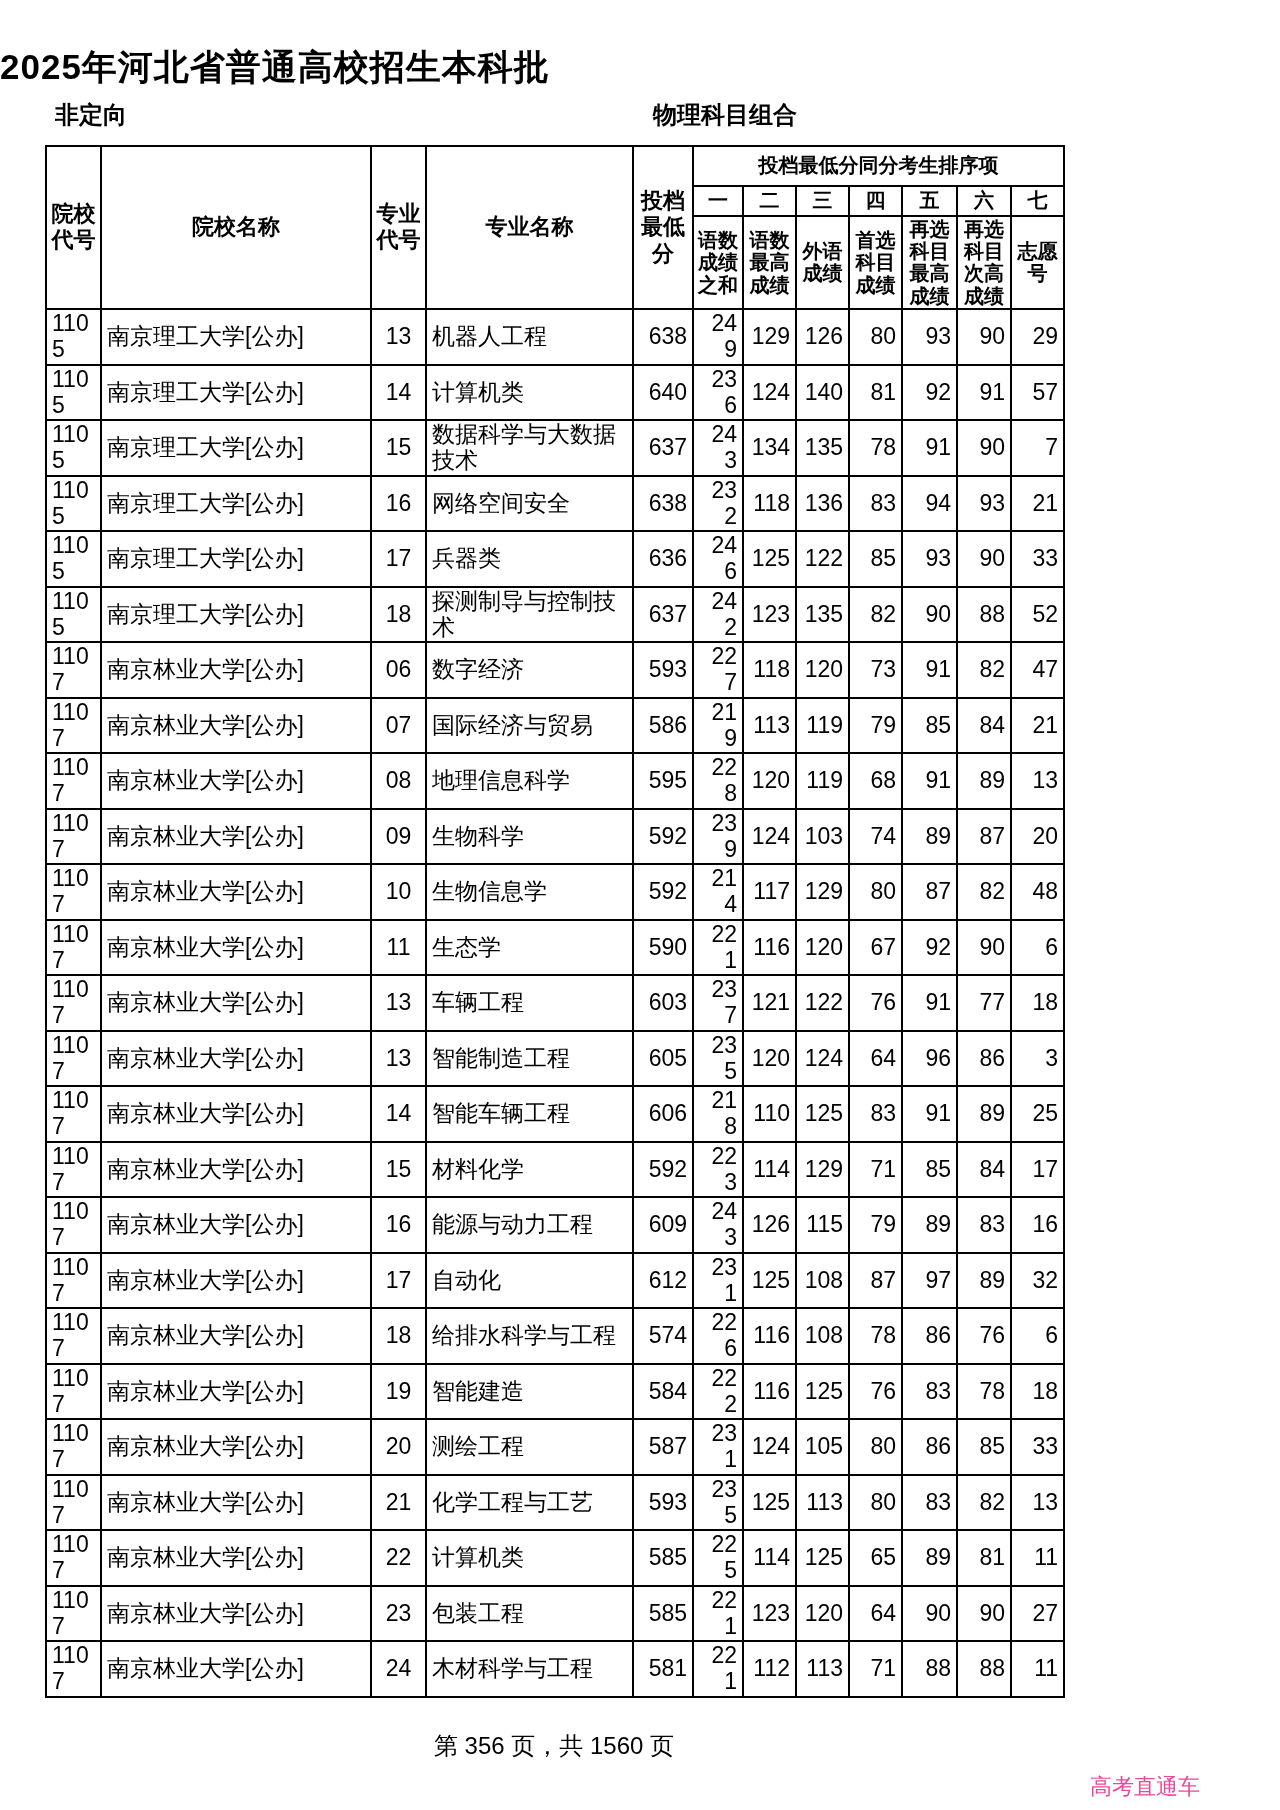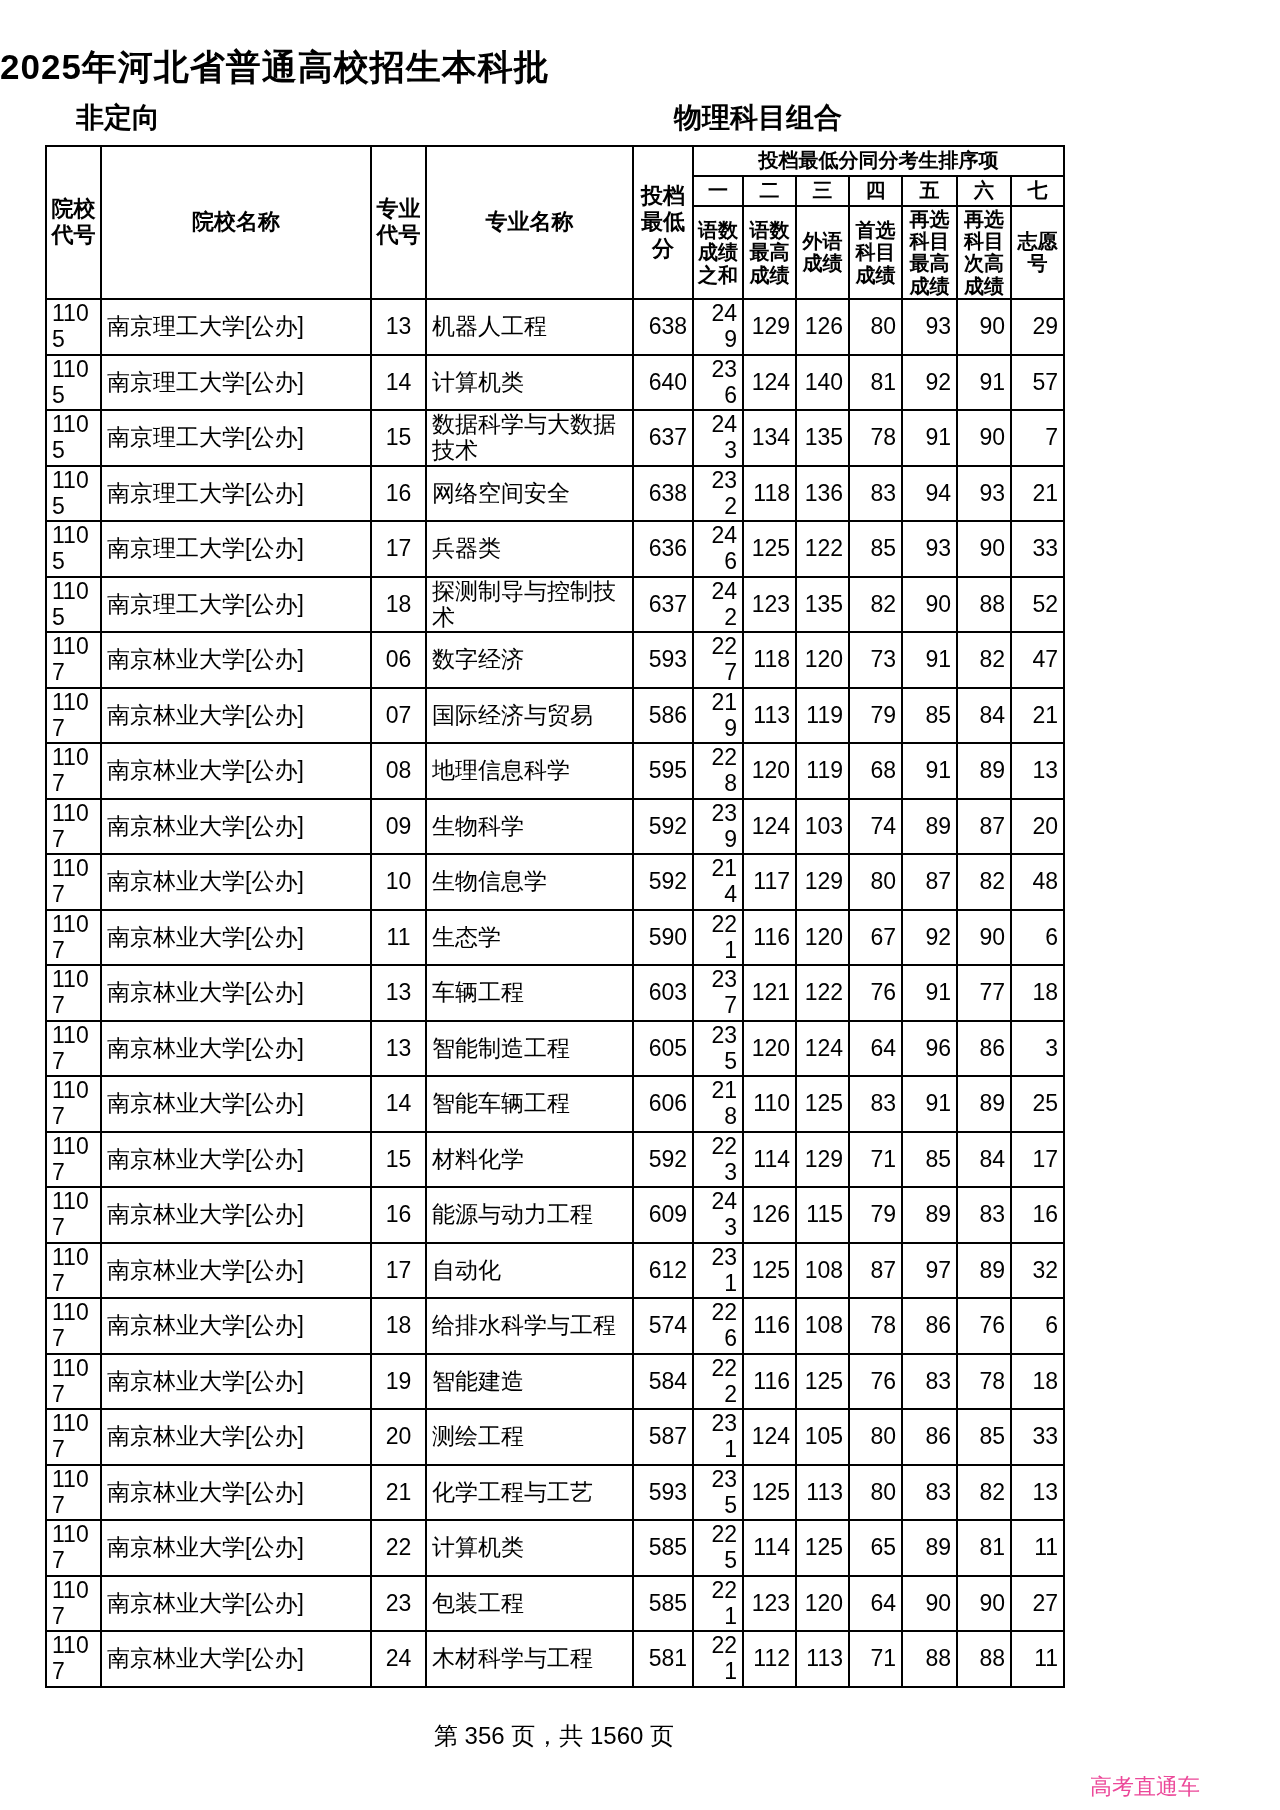--- a/index.html
+++ b/index.html
@@ -18,22 +18,21 @@
     font-weight: 700;
     font-size: 35px;
     line-height: 1.22;
     letter-spacing: 1px;
   }
   .labels {
     position: relative;
     height: 42px;
     margin-top: 10px;
     font-weight: 700;
-    font-size: 28px;
-    margin-left: 21px;
+    font-size: 24px;
   }
   .label-left  { position: absolute; left: 55px;  top: 0; }
   .label-right { position: absolute; left: 653px; top: 0; }
   table {
     border-collapse: collapse;
     table-layout: fixed;
     margin: 4px 0 0 45px;
     width: 1018px;
   }
   th, td {
@@ -43,21 +42,21 @@
   }
   th {
     font-size: 20px;
     font-weight: 700;
     line-height: 1.12;
     padding: 1px 2px;
     text-align: center;
     vertical-align: middle;
   }
   th.big { font-size: 22px; line-height: 1.2; }
-  tr.h-group th { height: 30px; }
+  tr.h-group th { height: 40px; }
   tr.h-num th   { height: 30px; }
   tr.h-label th { height: 88px; }
   tbody td {
     font-size: 23px;
     height: 55px;
     line-height: 1.12;
     vertical-align: middle;
     padding: 1px 5px;
   }
   .al { text-align: left; }

